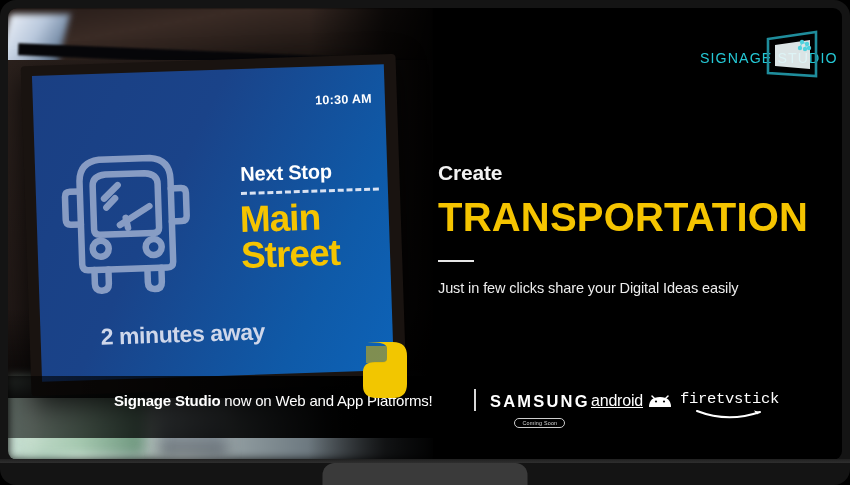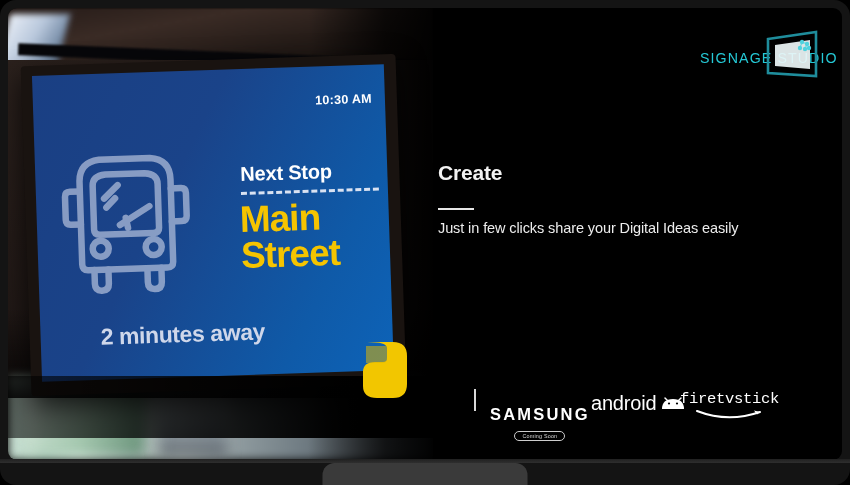--- a/index.html
+++ b/index.html
@@ -154,21 +154,21 @@
     letter-spacing:-.2px;
   }
   #headline{
     color:#f5c400; font-size:40px; font-weight:bold; letter-spacing:.2px;
     line-height:1.16; margin-top:6px; white-space:nowrap;
   }
   #rule{
     width:36px; height:2px; background:#e6e6e6; margin-top:20px;
   }
   #subcopy{
-    color:#ededed; font-size:14.5px; margin-top:10px; letter-spacing:-.1px;
+    color:#ededed; font-size:14.5px; margin-top:18px; letter-spacing:-.1px;
   }
 
   
   #logo{
     position:absolute; right:22px; top:24px; width:120px; height:50px;
   }
   #logo-text{
     position:absolute; left:0; top:18px;
     color:#25c9d6; font-size:14.2px; letter-spacing:1.1px;
     white-space:nowrap;
@@ -183,34 +183,34 @@
   }
   #banner-text{
     position:absolute; left:106px; top:16px;
     color:#fff; font-size:15px; letter-spacing:-.2px; white-space:nowrap;
   }
   #banner-text b{ font-weight:bold; }
   #divider{
     position:absolute; left:466px; top:13px; width:1.5px; height:22px;
     background:#d8d8d8;
   }
-  #samsung-group{ position:absolute; left:482px; top:29px; text-align:center; }
+  #samsung-group{ position:absolute; left:482px; top:16px; text-align:center; }
   #samsung{
     color:#fff; font-size:16.5px; font-weight:bold; letter-spacing:2.2px;
   }
   #coming-soon{
     display:inline-block; margin-top:3px;
     border:1px solid #cdcdcd; border-radius:8px;
     padding:1px 7px; color:#d8d8d8; font-size:5.4px; letter-spacing:.2px;
   }
   #android-group{
     position:absolute; left:583px; top:16px;
     display:flex; align-items:center; gap:5px;
   }
-  #android-text{ color:#fff; font-size:20px; letter-spacing:-.2px; }
+  #android-text{ color:#fff; font-size:16px; letter-spacing:-.2px;text-decoration:underline; }
   #firetv-group{ position:absolute; left:672px; top:14px; text-align:center; }
   #firetv-text{ color:#fff; font-size:15.5px; letter-spacing:-.3px;font-family:Liberation Mono, monospace; }
 </style>
 </head>
 <body>
 
 <div id="tv-frame">
   <div id="tv-screen">
 
     <div id="photo-bg">
@@ -277,25 +277,29 @@
           <circle cx="38" cy="18" r="2.2"></circle>
           <circle cx="43" cy="19" r="2.2"></circle>
           <circle cx="47" cy="18" r="2.2"></circle>
         </g>
         <path d="M40 12 L45 14 M40 12 L38 18 M43 19 L45 14 M43 19 L47 18" stroke="#4fd2de" stroke-width="1" fill="none"></path>
       </svg>
     </div>
 
     <div id="copy">
       <div class="copy-line">Create</div>
+      <div id="headline">TRANSPORTATION</div>
       <div id="rule"></div>
       <div id="subcopy">Just in few clicks share your Digital Ideas easily</div>
     </div>
 
     <div id="banner">
+      <div id="banner-text">
+        <b>Signage Studio</b><span> now on Web and App Platforms!</span>
+      </div>
 
       <div id="divider"></div>
 
       <div id="samsung-group">
         <div id="samsung">SAMSUNG</div>
         <span id="coming-soon">Coming Soon</span>
       </div>
 
       <div id="android-group">
         <span id="android-text">android</span>

